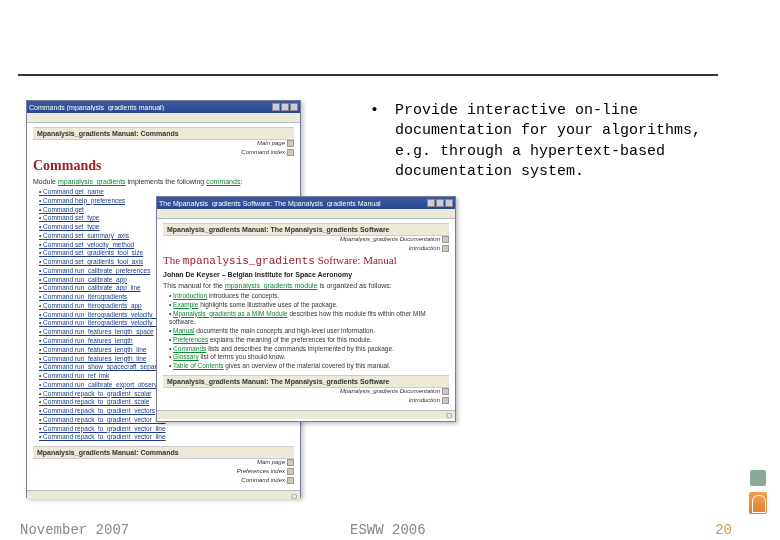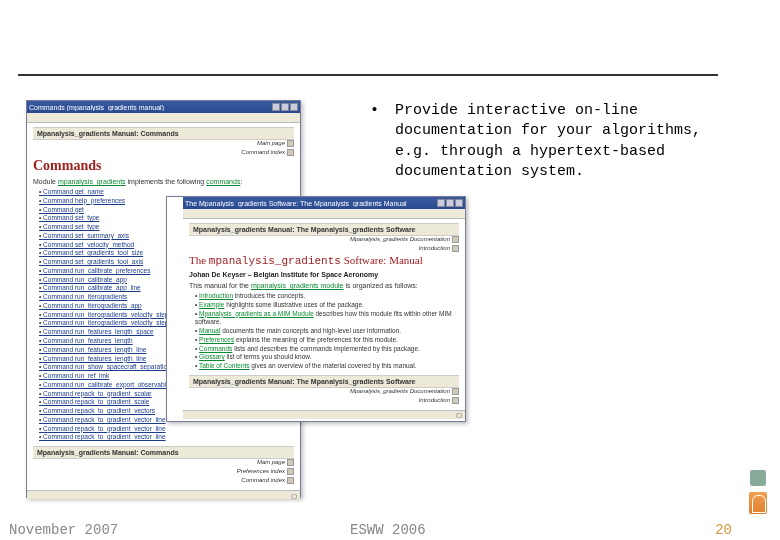--- a/index.html
+++ b/index.html
@@ -8,21 +8,21 @@
   .hrule { position: absolute; top: 74px; left: 18px; width: 700px; height: 2px; background: #333; }
   .sidebar { position: absolute; right: 6px; top: 0; width: 24px; height: 540px; }
   .logo-stack { position: absolute; right: 4px; bottom: 26px; width: 24px; display: flex; flex-direction: column; align-items: center; gap: 6px; }
   .logo1 { width: 16px; height: 16px; background: #8a9; border-radius: 2px; }
   .logo2 { width: 18px; height: 22px; background: linear-gradient(#f0a050,#e08030); border-radius: 2px; position: relative; }
   .logo2::after { content:""; position:absolute; left:3px; top:3px; width:12px; height:16px; border:1px solid #fff; border-radius:6px 6px 0 0; }
   .bullet { position: absolute; left: 370px; top: 92px; width: 360px; font-family: "Courier New", monospace; font-size: 15px; color: #000; line-height: 1.35; margin-top: 9px; }
   .bullet .dot { display:inline-block; width: 16px; vertical-align: top; }
   .bullet .txt { display:inline-block; width: 330px; }
   .footer { position: absolute; bottom: 18px; left: 0; width: 780px; font-family: "Courier New", monospace; font-size: 14px; color: #888; }
-  .footer-left { position: absolute; left: 9px; }
+  .footer-left { position: absolute; left: 20px; }
   .footer-center { position: absolute; left: 350px; }
   .footer-right { position: absolute; right: 48px; color: #d7973a; margin-left: 30px; }
 
   
   .shot-area { position: absolute; left: 26px; top: 100px; width: 342px; height: 400px; }
   .win { position: absolute; border: 1px solid #7a7a9a; background: #fff; box-shadow: 2px 2px 4px rgba(0,0,0,0.25); font-size: 7px; color: #333; }
   .titlebar { background: linear-gradient(#3a5aa0,#2a4a90); height: 12px; display:flex; align-items:center; padding:0 2px; }
   .titlebar .tt { color:#fff; font-size:7px; flex:1; white-space:nowrap; overflow:hidden; }
   .titlebar .wbtns { display:flex; gap:1px; }
   .wbtn { width:8px; height:8px; background:#ccd; border:1px solid #889; }
@@ -127,21 +127,21 @@
       <div class="navline"><i>Main page</i><span></span></div>
       <div class="navline"><i>Preferences index</i><span></span></div>
       <div class="navline"><i>Command index</i><span></span></div>
     </div>
     <div class="statusbar">
           <span></span>
           <span>▢</span>
         </div>
   </div>
 
-  <div class="win" style="left:140px; top:96px; width:300px; height:226px;padding-left:16px;">
+  <div class="win" style="left:130px; top:96px; width:300px; height:226px;">
     <div class="titlebar">
       <div class="tt">The Mpanalysis_gradients Software: The Mpanalysis_gradients Manual</div>
       <div class="wbtns">
         <div class="wbtn"></div>
         <div class="wbtn"></div>
         <div class="wbtn"></div>
       </div>
     </div>
     <div class="toolbar"></div>
     <div class="pane">

